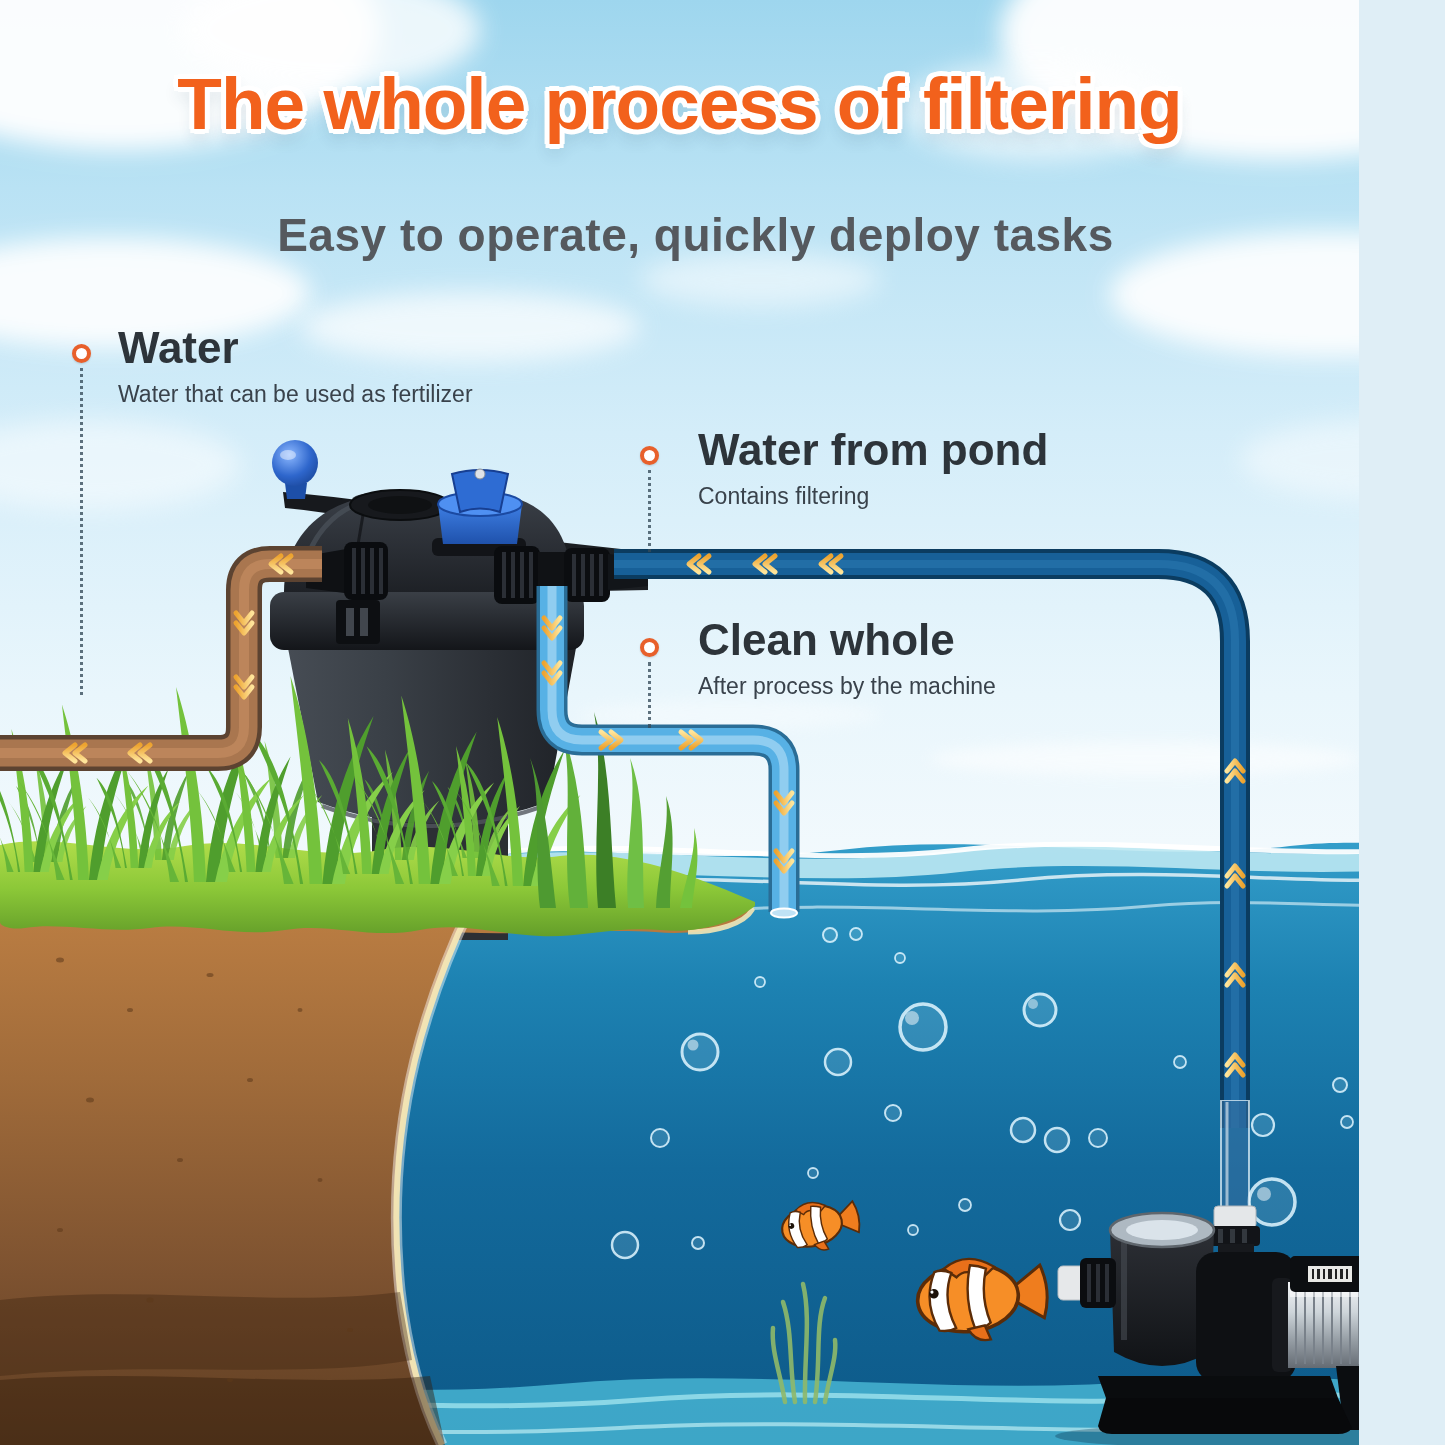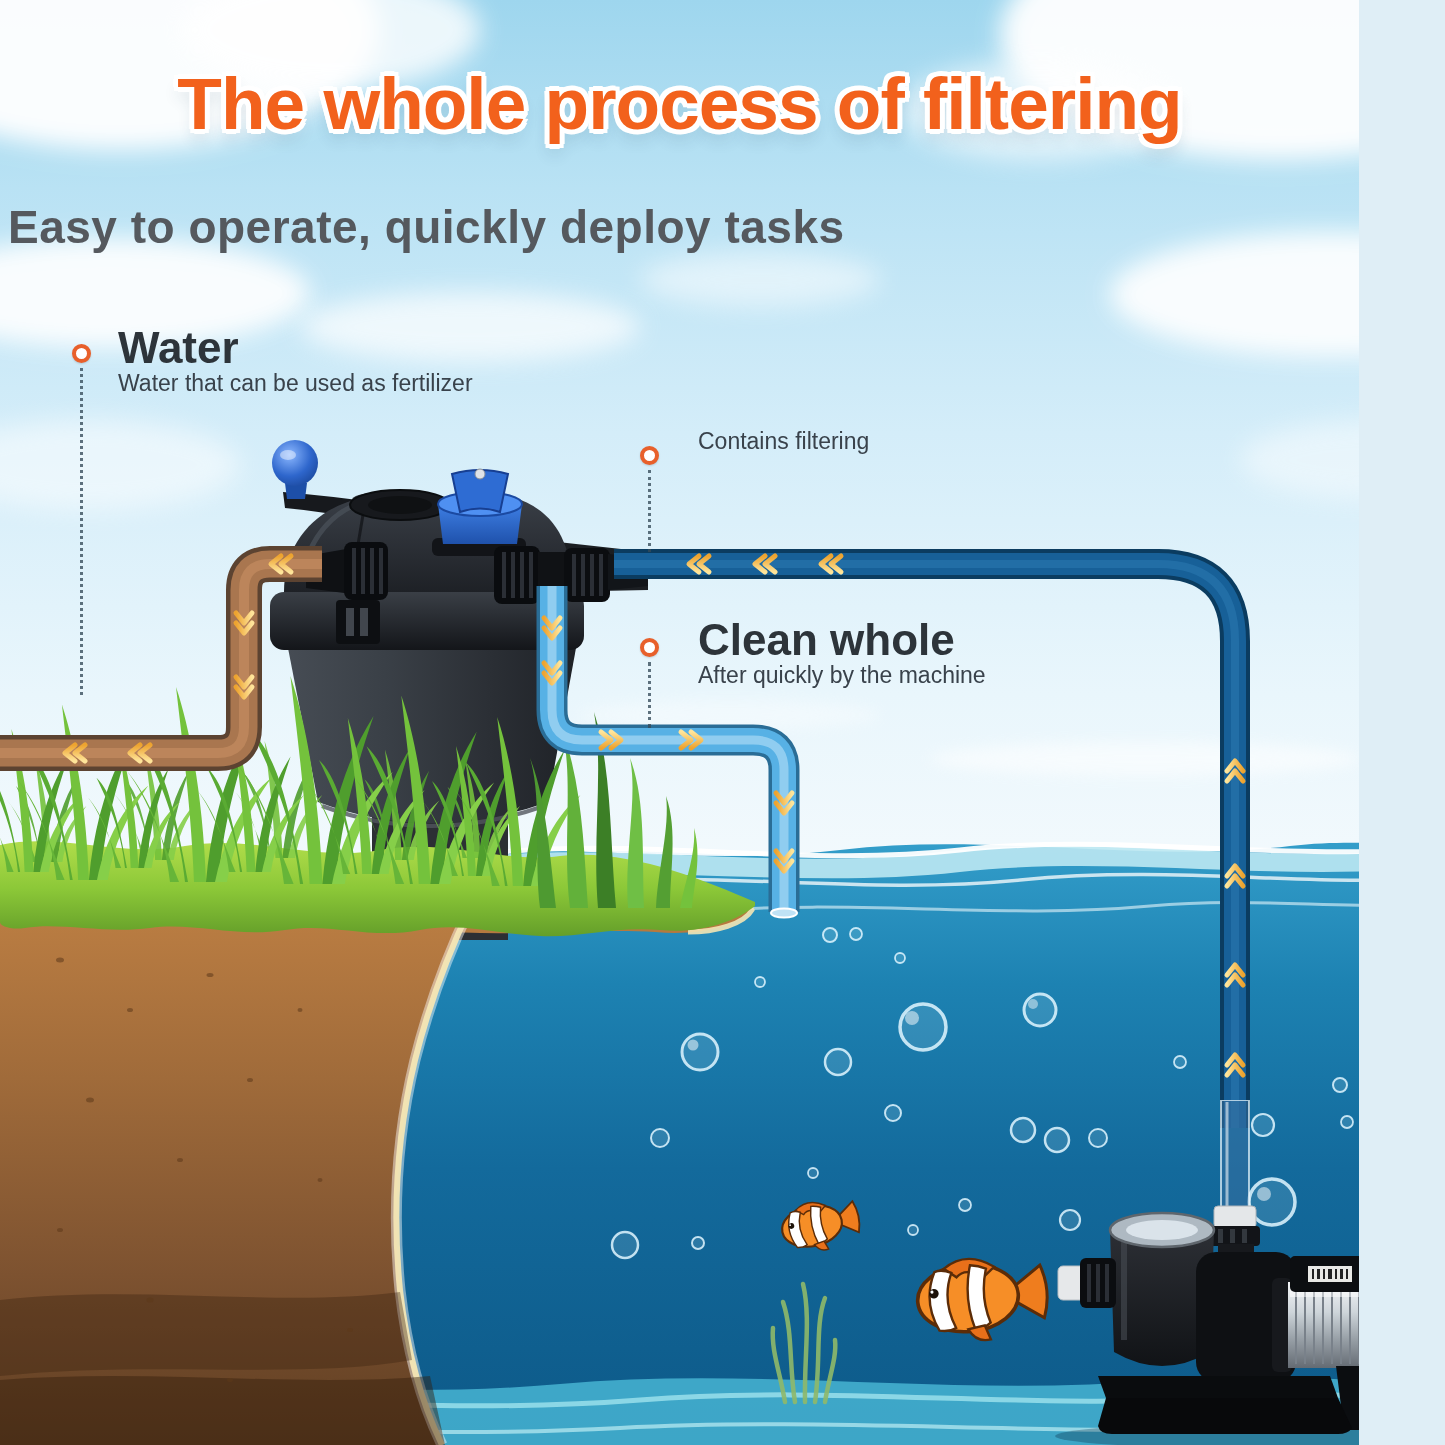--- a/index.html
+++ b/index.html
@@ -14,26 +14,26 @@
   
   .layer{position:absolute;left:0;top:0;}
   
   .title{
     position:absolute;top:62px;left:0;width:100%;text-align:center;margin:0;
     font-size:73px;font-weight:bold;letter-spacing:-1px;color:#f2611c;white-space:nowrap;
     text-shadow:-4px -4px 0 #fff,4px -4px 0 #fff,-4px 4px 0 #fff,4px 4px 0 #fff,
       -5px 0 0 #fff,5px 0 0 #fff,0 -5px 0 #fff,0 5px 0 #fff,0 10px 16px rgba(30,60,90,.16);
   }
   .subtitle{
-    position:absolute;top:192px;left:0;width:100%;text-align:left;margin:8px;
+    position:absolute;top:192px;left:0;width:100%;text-align:center;margin:16px;
     font-size:46px;font-weight:bold;letter-spacing:.5px;color:#55595e;white-space:nowrap;
   }
   .callout{position:absolute;}
   .co-h{font-size:44px;font-weight:bold;color:#2d343a;line-height:1;}
-  .co-d{font-size:23px;color:#39424b;line-height:1.15;}
+  .co-d{font-size:23px;color:#39424b;margin-top:11px;line-height:1.15;}
   .marker{
     position:absolute;width:11px;height:11px;border:4.5px solid #e8602b;border-radius:50%;
     background:#fff;box-shadow:0 1px 2px rgba(0,0,0,.15);
   }
   .leader{position:absolute;width:0;border-left:3px dotted rgba(52,74,88,.78);}
 </style>
 </head>
 <body>
 
 <div id="scene">
@@ -468,23 +468,24 @@
   <div class="marker" style="left:72px;top:344px"></div>
   <div class="leader" style="left:80px;top:368px;height:327px"></div>
   <div class="callout" style="left:118px;top:326px">
     <div class="co-h">Water</div>
     <div class="co-d">Water that can be used as fertilizer</div>
   </div>
 
   <div class="marker" style="left:640px;top:446px"></div>
   <div class="leader" style="left:648px;top:470px;height:82px"></div>
   <div class="callout" style="left:698px;top:428px">
+    <div class="co-h">Water from pond</div>
     <div class="co-d">Contains filtering</div>
   </div>
 
   <div class="marker" style="left:640px;top:638px"></div>
   <div class="leader" style="left:648px;top:662px;height:66px"></div>
   <div class="callout" style="left:698px;top:618px">
     <div class="co-h">Clean whole</div>
-    <div class="co-d">After quickly by the machine</div>
+    <div class="co-d">After process by the machine</div>
   </div>
 
 </div>
 
 </body></html>

